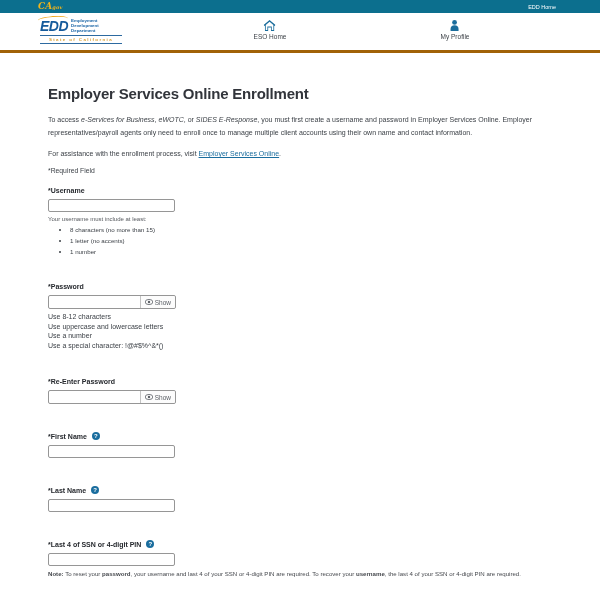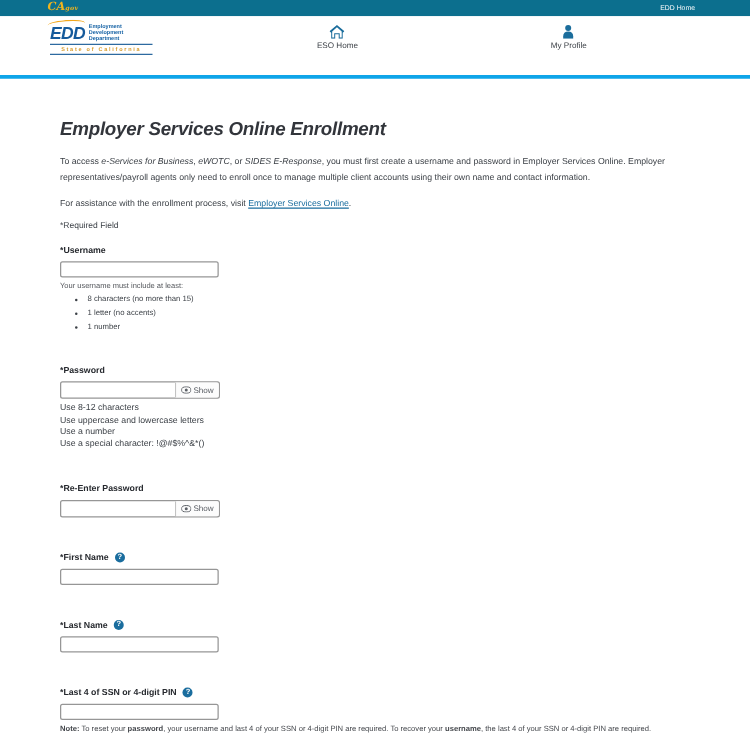--- a/index.html
+++ b/index.html
@@ -8,21 +8,21 @@
 
   
   .topbar { height: 13px; background: #0c6f8e; display: flex; align-items: center;
     justify-content: space-between; padding: 0 44px 0 38px; }
   .ca-logo { color: #f1b51c; font-style: italic; font-weight: bold; font-size: 9px;
     font-family: "DejaVu Serif", serif; line-height: 11px; }
   .ca-logo .gov { font-size: 5px; font-style: italic; letter-spacing: .3px; }
   .topbar-link { color: #ffffff; font-size: 5.5px; cursor: pointer; }
 
   
-  .header { height: 50px; background: #fff; border-bottom: 3px solid #0ea5e9; position: relative; }
+  .header { height: 40px; background: #fff; border-bottom: 3px solid #a16207; position: relative; }
   .edd-logo { position: absolute; left: 40px; top: 5px; cursor: pointer; width: 82px; }
   .edd-row { display: flex; align-items: flex-end; }
   .edd-word { color: #155a9b; font-weight: bold; font-style: italic; font-size: 14px;
     line-height: 14px; letter-spacing: -.5px; position: relative; }
   .edd-swoosh { position: absolute; top: -3px; left: -2px; width: 30px; height: 7px;
     border-top: 1.5px solid #f2a71b; border-radius: 50%; transform: rotate(-4deg); }
   .edd-dept { margin-left: 3px; color: #1763a5; font-weight: bold; font-size: 4.4px;
     line-height: 5px; }
   .edd-tagline { margin-top: 2px; color: #d79c2e; font-weight: bold; font-size: 4.4px;
     letter-spacing: 1.4px; text-align: center; border-top: 1px solid #2d6aa0;
@@ -30,21 +30,21 @@
   .nav-item { position: absolute; top: 6px; display: flex; flex-direction: column;
     align-items: center; cursor: pointer; }
   .nav-item .ic { height: 12px; display: flex; align-items: center; }
   .nav-label { margin-top: 2px; font-size: 6.5px; color: #3a3f45; }
   .nav-eso { left: 270px; transform: translateX(-50%); }
   .nav-profile { left: 455px; transform: translateX(-50%); }
 
   
   .main { padding: 0 40px 0 48px; }
   h1 { margin-top: 32px; font-size: 15px; font-weight: bold; color: #32353b;
-    letter-spacing: -.2px; font-style: italic; }
+    letter-spacing: -.2px; }
   .intro { margin-top: 11px; font-size: 7px; line-height: 13px; color: #3a3f45;
     max-width: 508px; }
   .intro .it { font-style: italic; }
   .assist { margin-top: 11px; font-size: 7px; }
   .link { color: #1a6d9e; text-decoration: underline; cursor: pointer; }
   .required { margin-top: 10px; font-size: 6.8px; }
 
   .group { margin-top: 28px; }
   .group.first { margin-top: 13px; }
   .field-label { font-size: 7px; font-weight: bold; color: #26292e;

